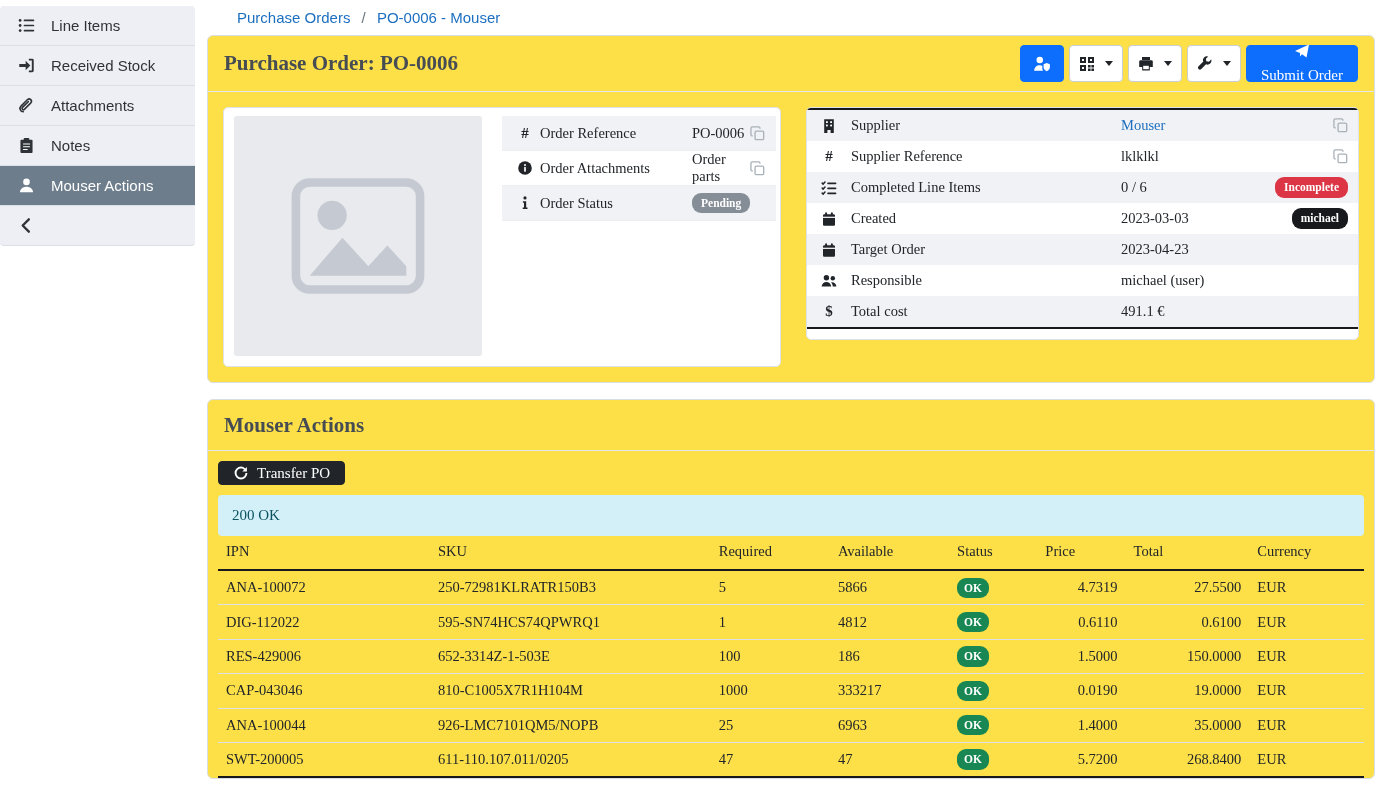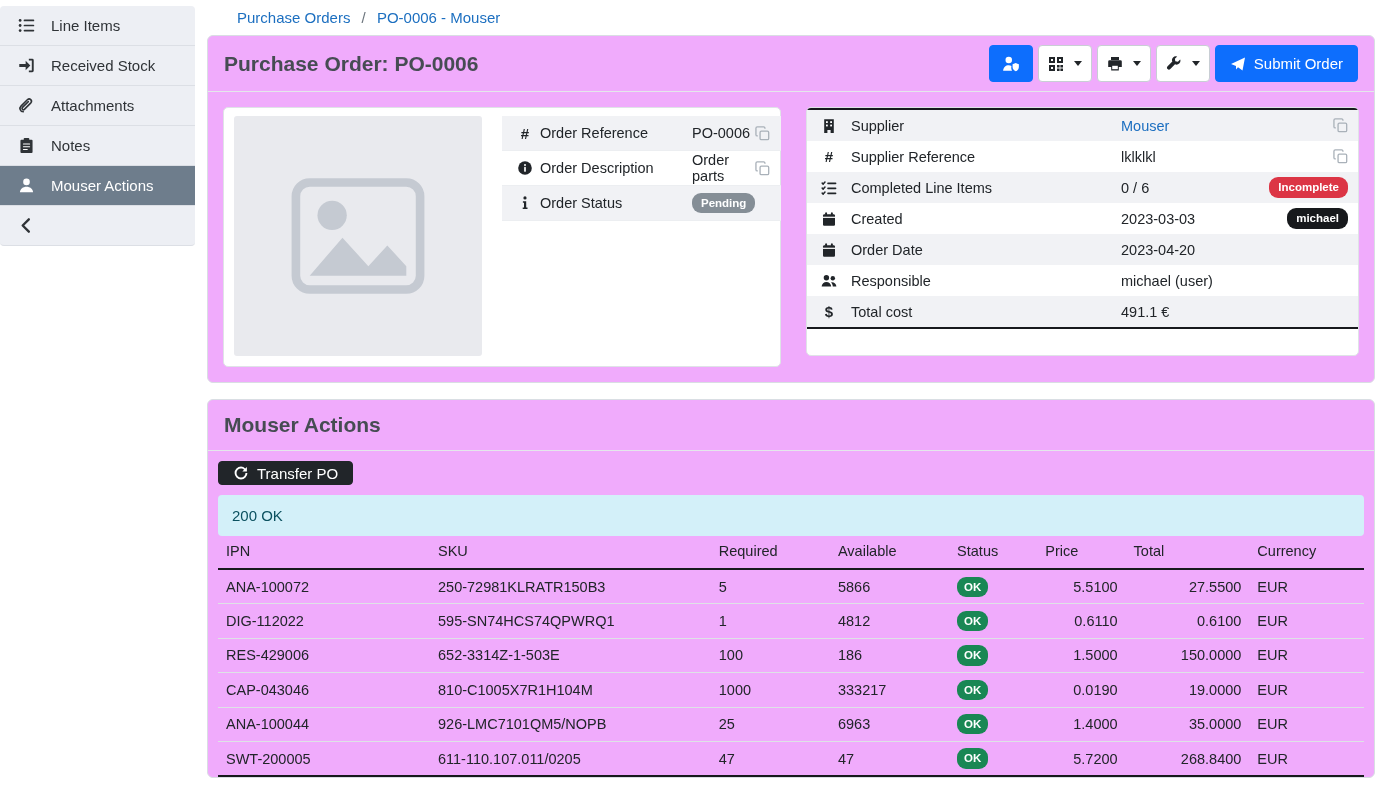--- a/index.html
+++ b/index.html
@@ -29,36 +29,36 @@
   .side-item.collapse { border-bottom-left-radius:4px; border-bottom-right-radius:4px; }
   .side-item.active { background:#6e7d8c; color:#fff; }
   .side-label { white-space:nowrap; }
 
   
   .main { flex:1; padding:6px 8px 0 12px; overflow:hidden; }
   .breadcrumb { padding:3px 4px 9px 30px; }
   .breadcrumb a { color:#1c6fc0; text-decoration:none; cursor:pointer; }
   .breadcrumb .sep { color:#6c757d; margin:0 7px; }
 
-  .panel { border:1px solid #d9dee3; border-radius:6px; background:#f0abfc; margin-bottom:16px; }
+  .panel { border:1px solid #d9dee3; border-radius:6px; background:#fde047; margin-bottom:16px;font-family:Liberation Serif, serif; }
   .panel-header {
     display:flex; align-items:center; justify-content:space-between;
     padding:9px 16px; border-bottom:1px solid #e4e7eb; min-height:51px;
   }
   .panel-title { font-size:21px; font-weight:600; color:#464c53; }
 
   .header-actions { display:flex; gap:5px; align-items:center; }
   .btn {
     display:inline-flex; align-items:center; justify-content:center; gap:8px;
     height:37px; border-radius:4px; cursor:pointer; border:1px solid transparent; background:none; padding:0;
   }
   .btn-blue { background:#0d6efd; color:#fff; border-color:#0d6efd; }
   .btn-sq { width:44px; }
   .btn-light { background:#fff; border-color:#c8ced4; color:#212529; padding:0 9px; }
-  .btn-submit { padding:16px 14px; }
+  .btn-submit { padding:16px 14px;flex-direction:column; }
   .caret { width:0; height:0; border-left:4.5px solid transparent; border-right:4.5px solid transparent; border-top:5px solid currentColor; margin-left:2px; }
 
   
   .po-body { display:flex; gap:25px; padding:15px; align-items:flex-start; }
   .card { border:1px solid #dfe3e7; border-radius:5px; background:#fff; }
   .card-left { width:558px; padding:8px 10px 10px 10px; display:flex; gap:20px; align-items:flex-start; }
   .thumb {
     width:248px; height:240px; background:#e9eaee; border-radius:3px;
     display:flex; align-items:center; justify-content:center; color:#c5cad2; flex:none; cursor:pointer;
   }
@@ -66,21 +66,21 @@
 
   .details-left { flex:1; font-size:14.5px; }
   .drow {
     display:grid; grid-template-columns:30px 152px 1fr 20px; align-items:center;
     min-height:35px; padding:0 6px 0 8px; border-bottom:1px solid #eceef1;
   }
   .drow.striped { background:#f1f2f5; }
   .dicon { color:#212529; display:flex; justify-content:center; }
   .dvalue { color:#212529; }
 
-  .card-right { flex:1; overflow:hidden; padding-bottom:26px; }
+  .card-right { flex:1; overflow:hidden; padding-bottom:10px; }
   .sup-table { border-top:2px solid #17191d; border-bottom:2px solid #17191d; font-size:14.5px; }
   .srow { display:grid; grid-template-columns:44px 270px 1fr; align-items:center; height:31px; }
   .srow.striped { background:#f1f2f5; }
   .sicon { display:flex; justify-content:center; color:#212529; }
   .svalue-wrap { display:flex; align-items:center; justify-content:space-between; padding-right:10px; }
   .link { color:#1c6fc0; text-decoration:none; cursor:pointer; }
 
   .copy { color:#a9b1b9; cursor:pointer; width:15px; height:15px; }
 
   .badge {
@@ -317,21 +317,21 @@
               <svg class="ic copy">
                   <use href="#i-copy"></use>
                 </svg>
             </div>
             <div class="drow">
               <span class="dicon">
                   <svg class="ic">
                     <use href="#i-infocircle"></use>
                   </svg>
                 </span>
-              <span class="dlabel">Order Description</span>
+              <span class="dlabel">Order Attachments</span>
               <span class="dvalue">Order parts</span>
               <svg class="ic copy">
                   <use href="#i-copy"></use>
                 </svg>
             </div>
             <div class="drow striped">
               <span class="dicon">
                   <svg class="ic">
                     <use href="#i-info"></use>
                   </svg>
@@ -392,23 +392,23 @@
                 <span>2023-03-03</span>
                 <span class="badge badge-dark">michael</span>
               </span>
             </div>
             <div class="srow striped">
               <span class="sicon">
                   <svg class="ic">
                     <use href="#i-calendar"></use>
                   </svg>
                 </span>
-              <span class="slabel">Order Date</span>
-              <span class="svalue-wrap">
-                  <span>2023-04-20</span>
+              <span class="slabel">Target Order</span>
+              <span class="svalue-wrap">
+                  <span>2023-04-23</span>
                 </span>
             </div>
             <div class="srow">
               <span class="sicon">
                   <svg class="ic">
                     <use href="#i-users"></use>
                   </svg>
                 </span>
               <span class="slabel">Responsible</span>
               <span class="svalue-wrap">
@@ -466,21 +466,21 @@
               <th>Currency</th>
             </tr>
           </thead>
           <tbody>
             <tr>
               <td>ANA-100072</td>
               <td>250-72981KLRATR150B3</td>
               <td>5</td>
               <td>5866</td>
               <td><span class="badge badge-green">OK</span></td>
-              <td class="num">5.5100</td>
+              <td class="num">4.7319</td>
               <td class="num">27.5500</td>
               <td>EUR</td>
             </tr>
             <tr>
               <td>DIG-112022</td>
               <td>595-SN74HCS74QPWRQ1</td>
               <td>1</td>
               <td>4812</td>
               <td><span class="badge badge-green">OK</span></td>
               <td class="num">0.6110</td>

